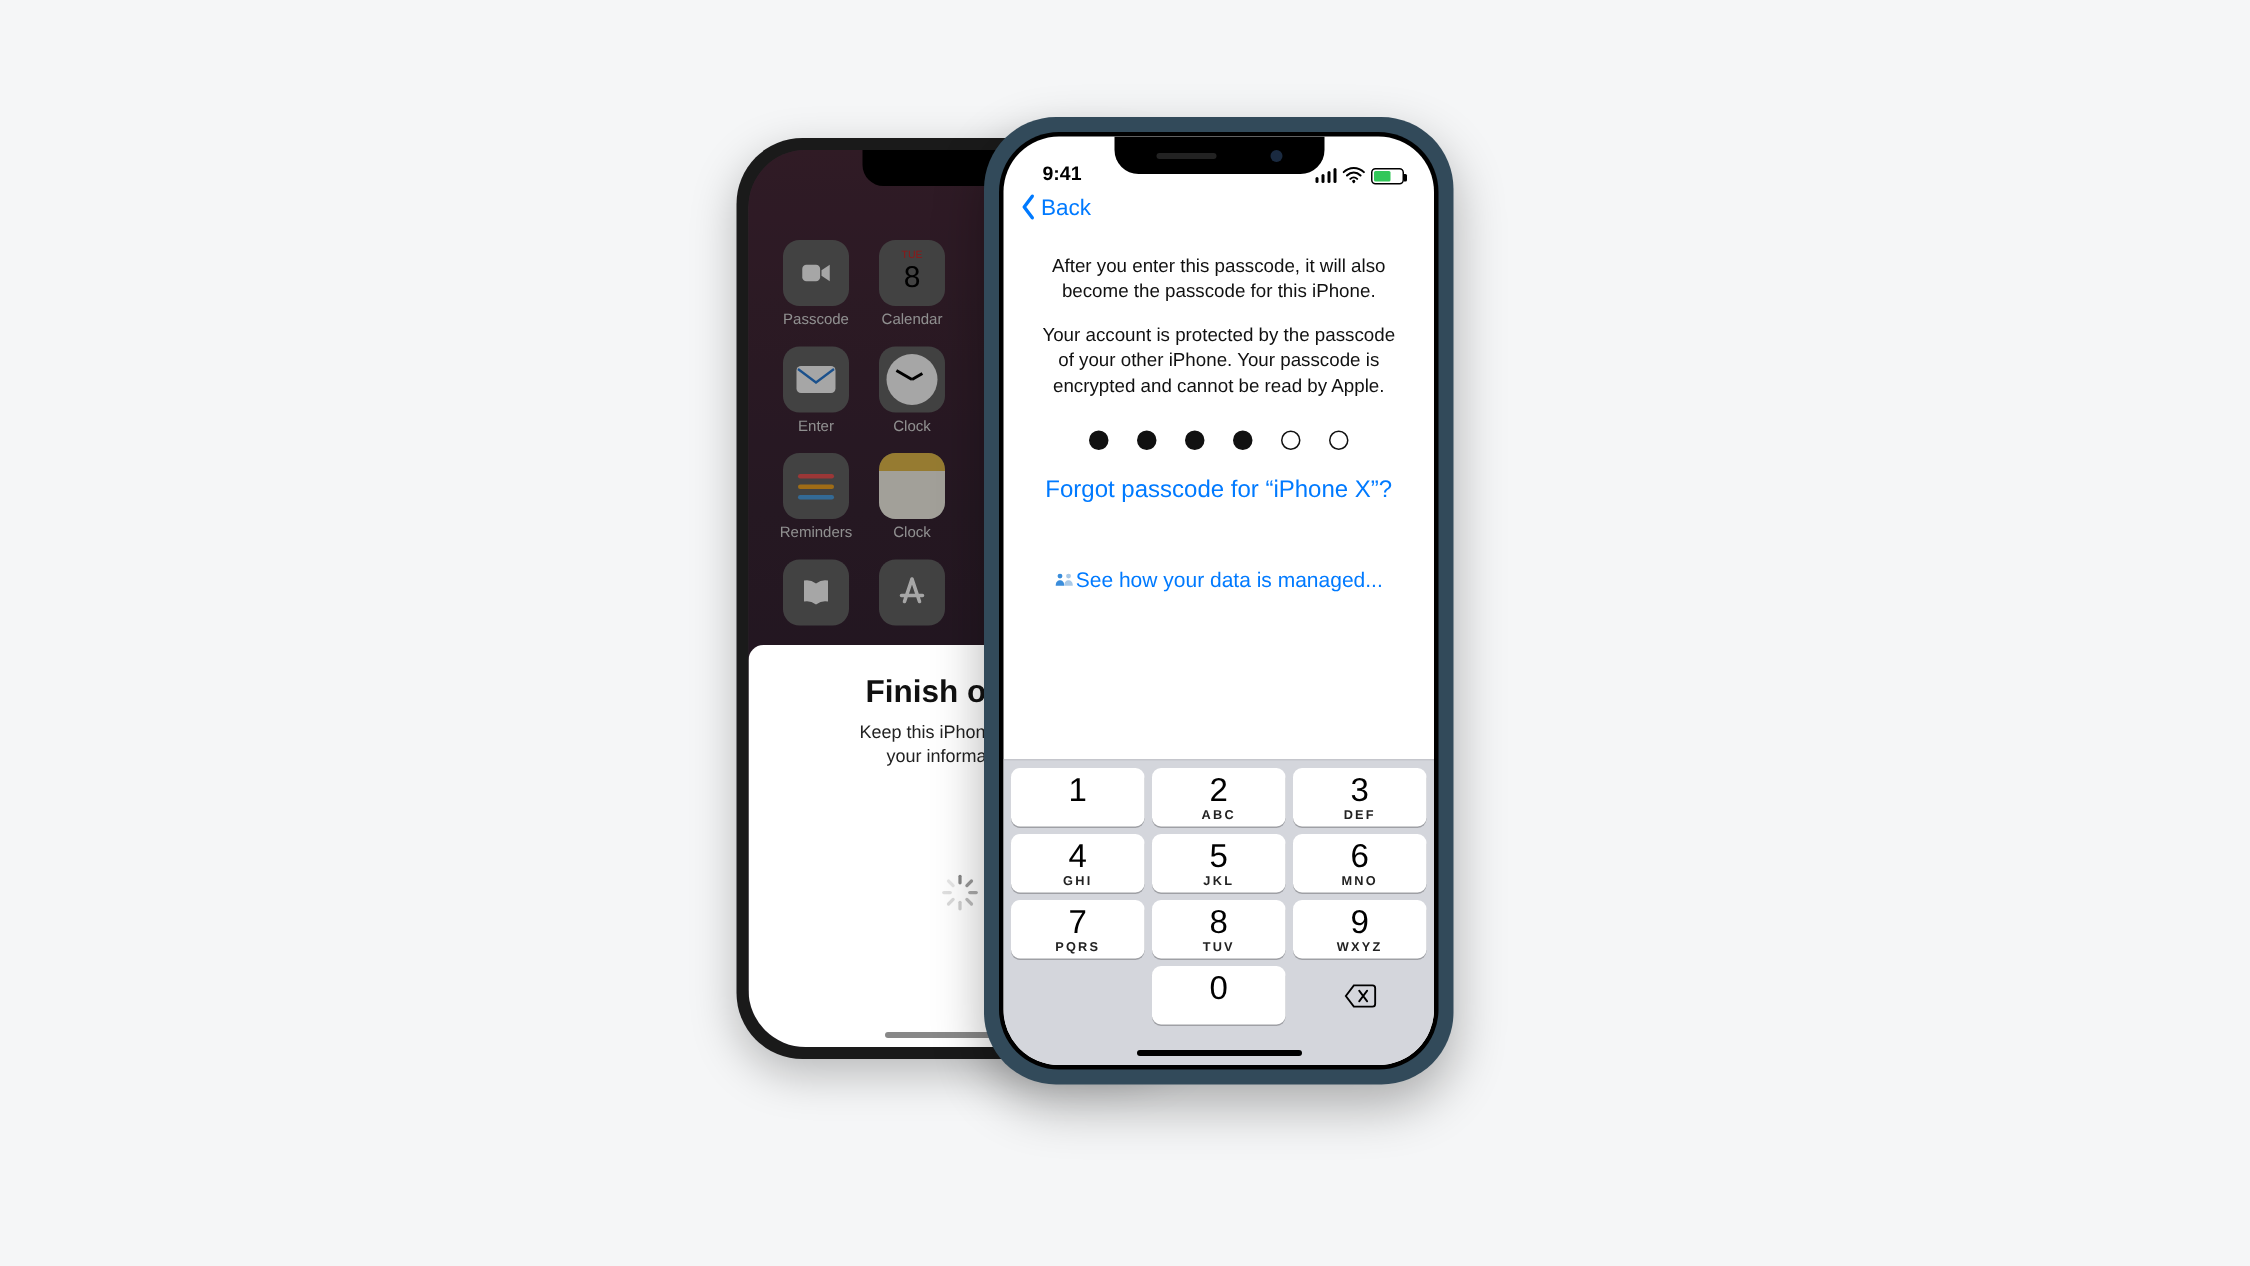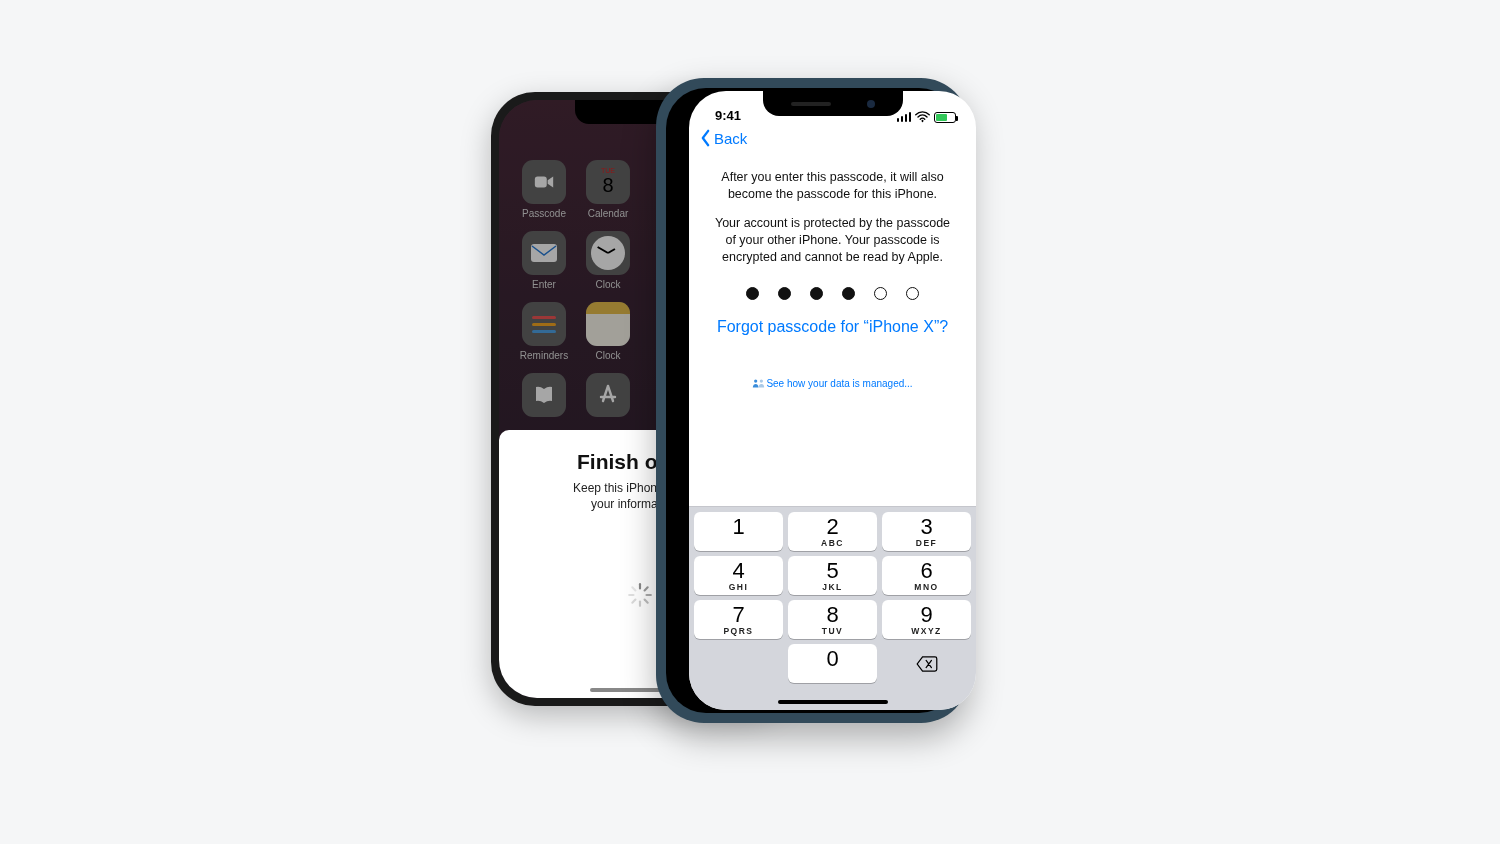--- a/index.html
+++ b/index.html
@@ -125,21 +125,20 @@
     border-radius:40px;
     background:#000;
     padding:3px;
   }
   .phone-front .screen {
     width:100%; height:100%;
     border-radius:37px;
     background:#fff;
     position:relative;
     overflow:hidden;
-    margin-left:20px;
   }
   .phone-front .notch {
     position:absolute;
     top:0; left:50%;
     transform:translateX(-50%);
     width:140px; height:25px;
     background:#000;
     border-bottom-left-radius:16px;
     border-bottom-right-radius:16px;
     z-index:5;
@@ -183,21 +182,21 @@
     text-align:center;
   }
   .content h1 { font-size:22px; font-weight:700; line-height:1.25; margin-bottom:10px;}
   .content p { font-size:12.5px; line-height:1.35; color:#111; margin-bottom:12px;}
 
   .dots { display:flex; justify-content:center; gap:19px; margin:22px 0 18px;}
   .dot { width:13px; height:13px; border-radius:50%; border:1px solid #111;}
   .dot.fill { background:#111;}
 
   .forgot { color:#007aff; font-size:16px; display:block; cursor:pointer;}
-  .managed { display:flex; align-items:center; justify-content:center; gap:1px; color:#007aff; font-size:10px; margin-top:42px; cursor:pointer;}
+  .managed { display:flex; align-items:center; justify-content:center; gap:1px; color:#007aff; font-size:14px; margin-top:42px; cursor:pointer;}
   .managed svg { width:13px; height:11px;}
 
   
   .keypad {
     position:absolute;
     left:0; right:0; bottom:0;
     background:#d4d6dc;
     padding:5px 5px 22px;
     border-top:1px solid rgba(0,0,0,0.07);
   }

